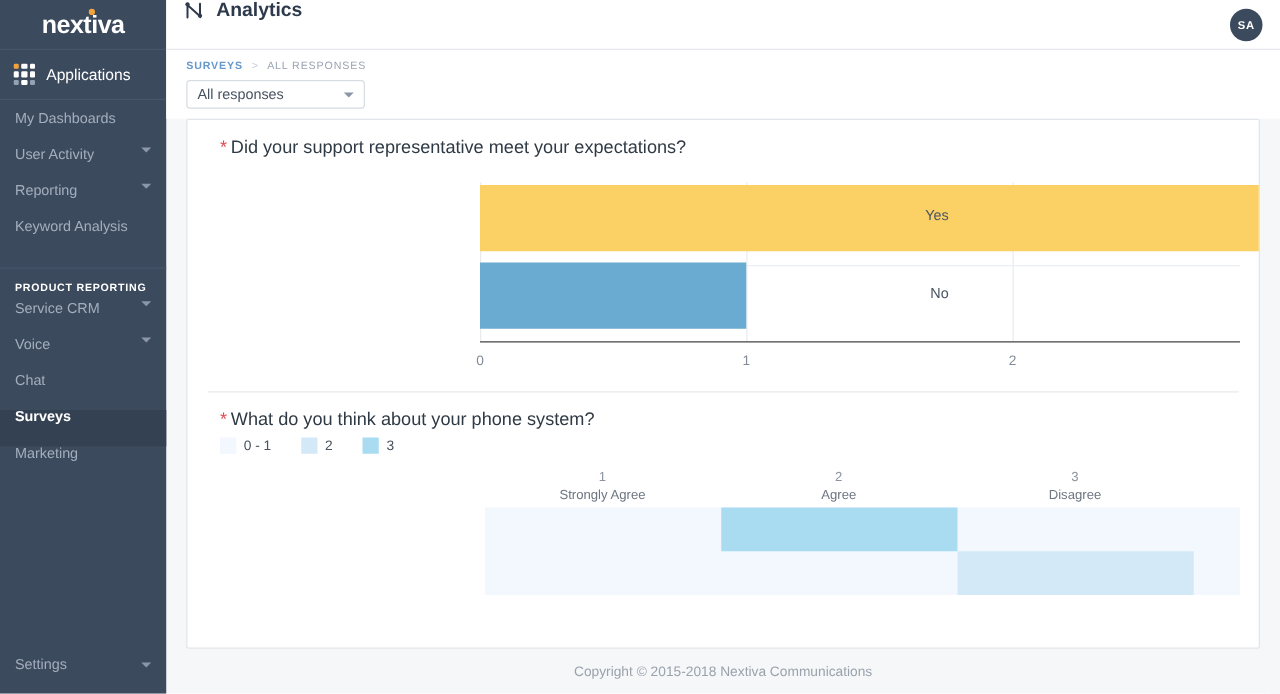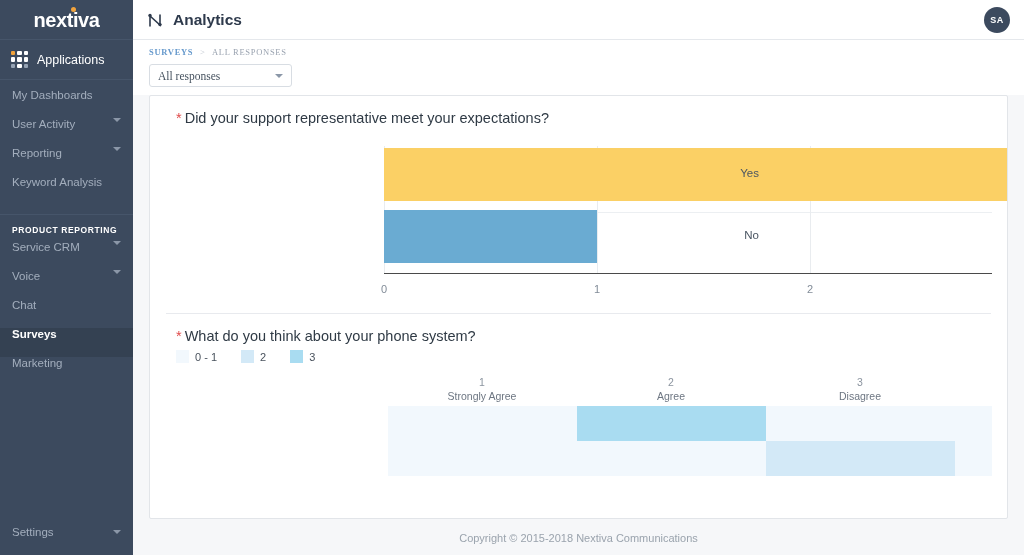--- a/index.html
+++ b/index.html
@@ -60,31 +60,31 @@
     position: absolute; bottom: 9px; left: 0; right: 0;
     height: 29px; display: flex; align-items: center; justify-content: space-between;
     padding: 0 12px; font-size: 11.5px; color: #a3aebd; cursor: pointer;
   }
 
   
   .main { flex: 1; height: 555px; background: #f6f7f9; display:flex; flex-direction:column; }
 
   .topbar {
     height: 40px; background: #ffffff; border-bottom: 1px solid #e5e8ec;
-    display: flex; align-items: center; padding: 0 14px; position: relative;
+    display: flex; align-items: flex-start; padding: 0 14px; position: relative;
   }
   .topbar-title { font-size: 15.5px; color: #2e3a4c; font-weight: bold; margin-left: 8px; }
   .avatar {
     position: absolute; right: 14px; top: 7px; width: 26px; height: 26px;
     border-radius: 50%; background: #3c4a5e; color: #fff; font-size: 9px;
     font-weight: bold; display: flex; align-items: center; justify-content: center;
     letter-spacing: 0.5px; cursor: pointer;
   }
 
-  .subbar { background: #ffffff; padding: 7px 16px 0 16px; position: relative; height: 55px; font-family: Liberation Serif, serif; }
+  .subbar { background: #ffffff; padding: 7px 16px 0 16px; position: relative; height: 55px; }
   .breadcrumb { font-size: 8.5px; letter-spacing: 0.7px; color: #9aa3b0; }
   .breadcrumb .bc-link { color: #6699cc; font-weight: bold; }
   .breadcrumb .bc-sep { margin: 0 4px; color: #c2c8d0; }
   .breadcrumb .bc-cur { color: #9aa3b0; }
 
   .dropdown {
     margin-top: 7px; width: 143px; height: 23px; border: 1px solid #d8dde3;
     border-radius: 3px; background: #fff; display: flex; align-items: center;
     padding: 0 8px; font-size: 11.5px; color: #46525f; justify-content: space-between;
     cursor: pointer;

